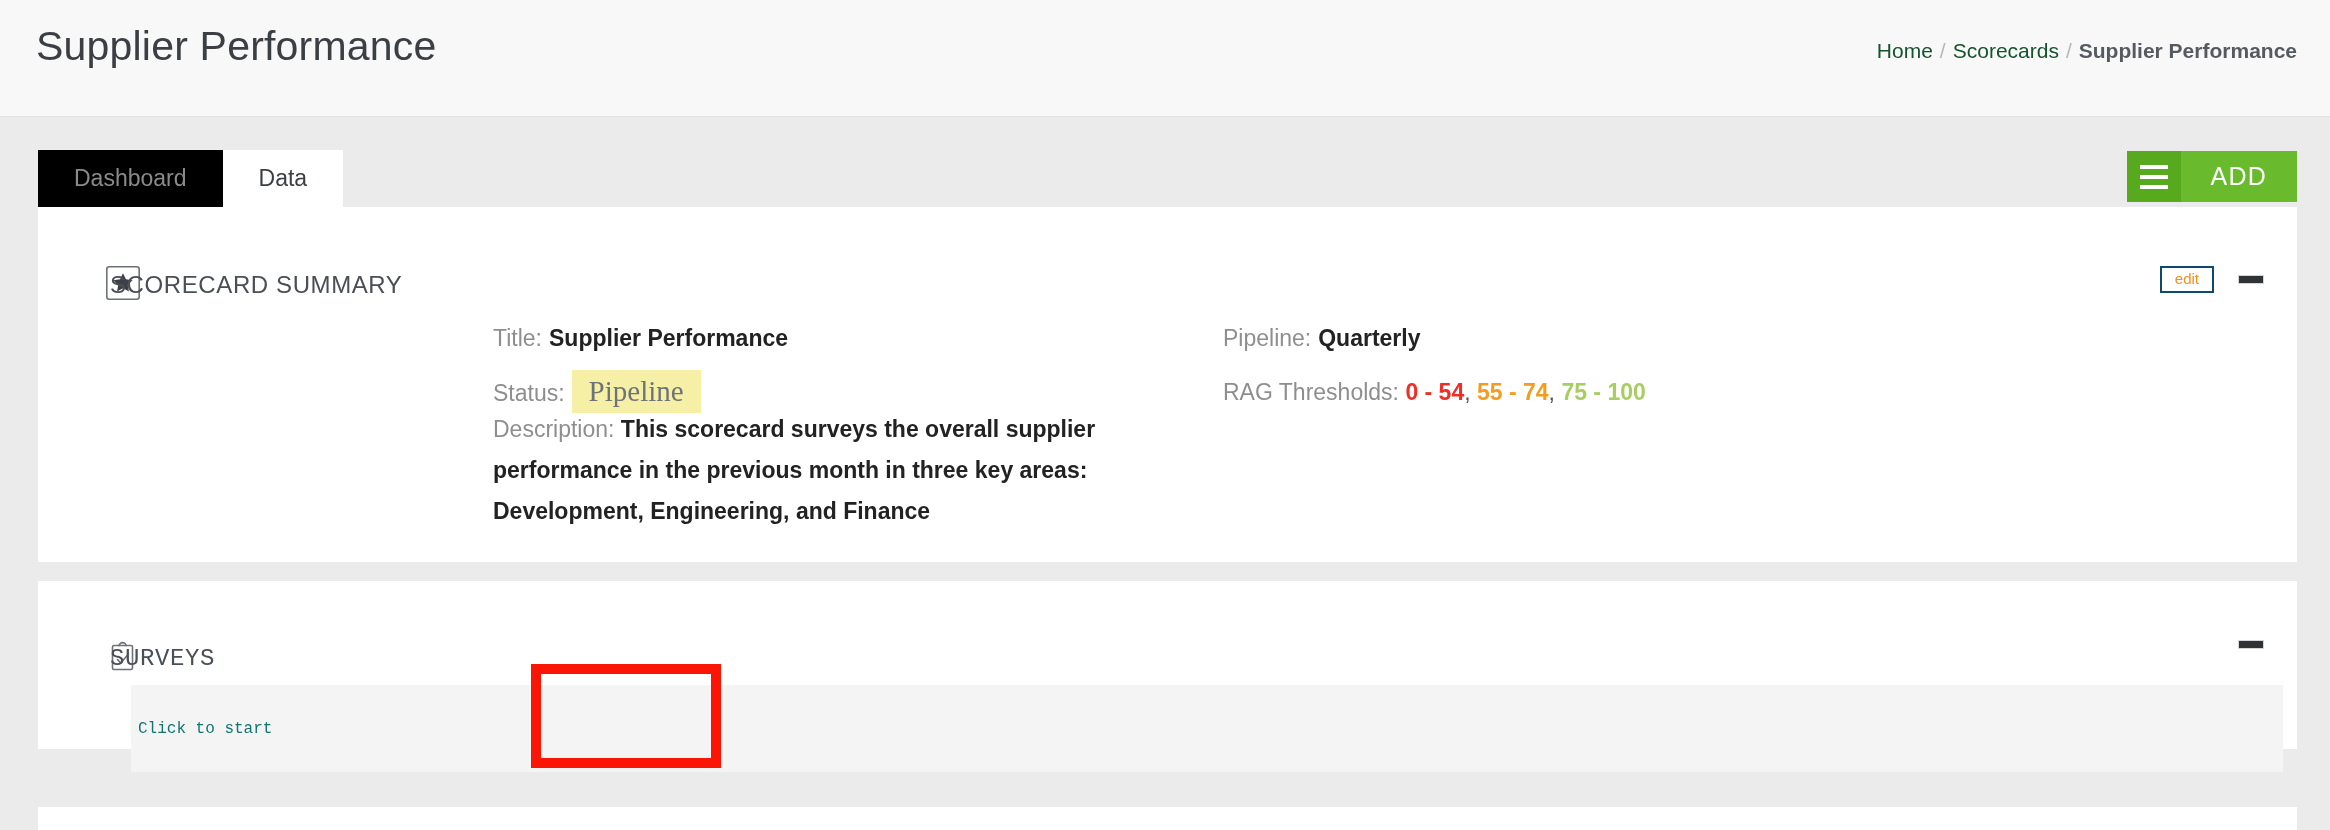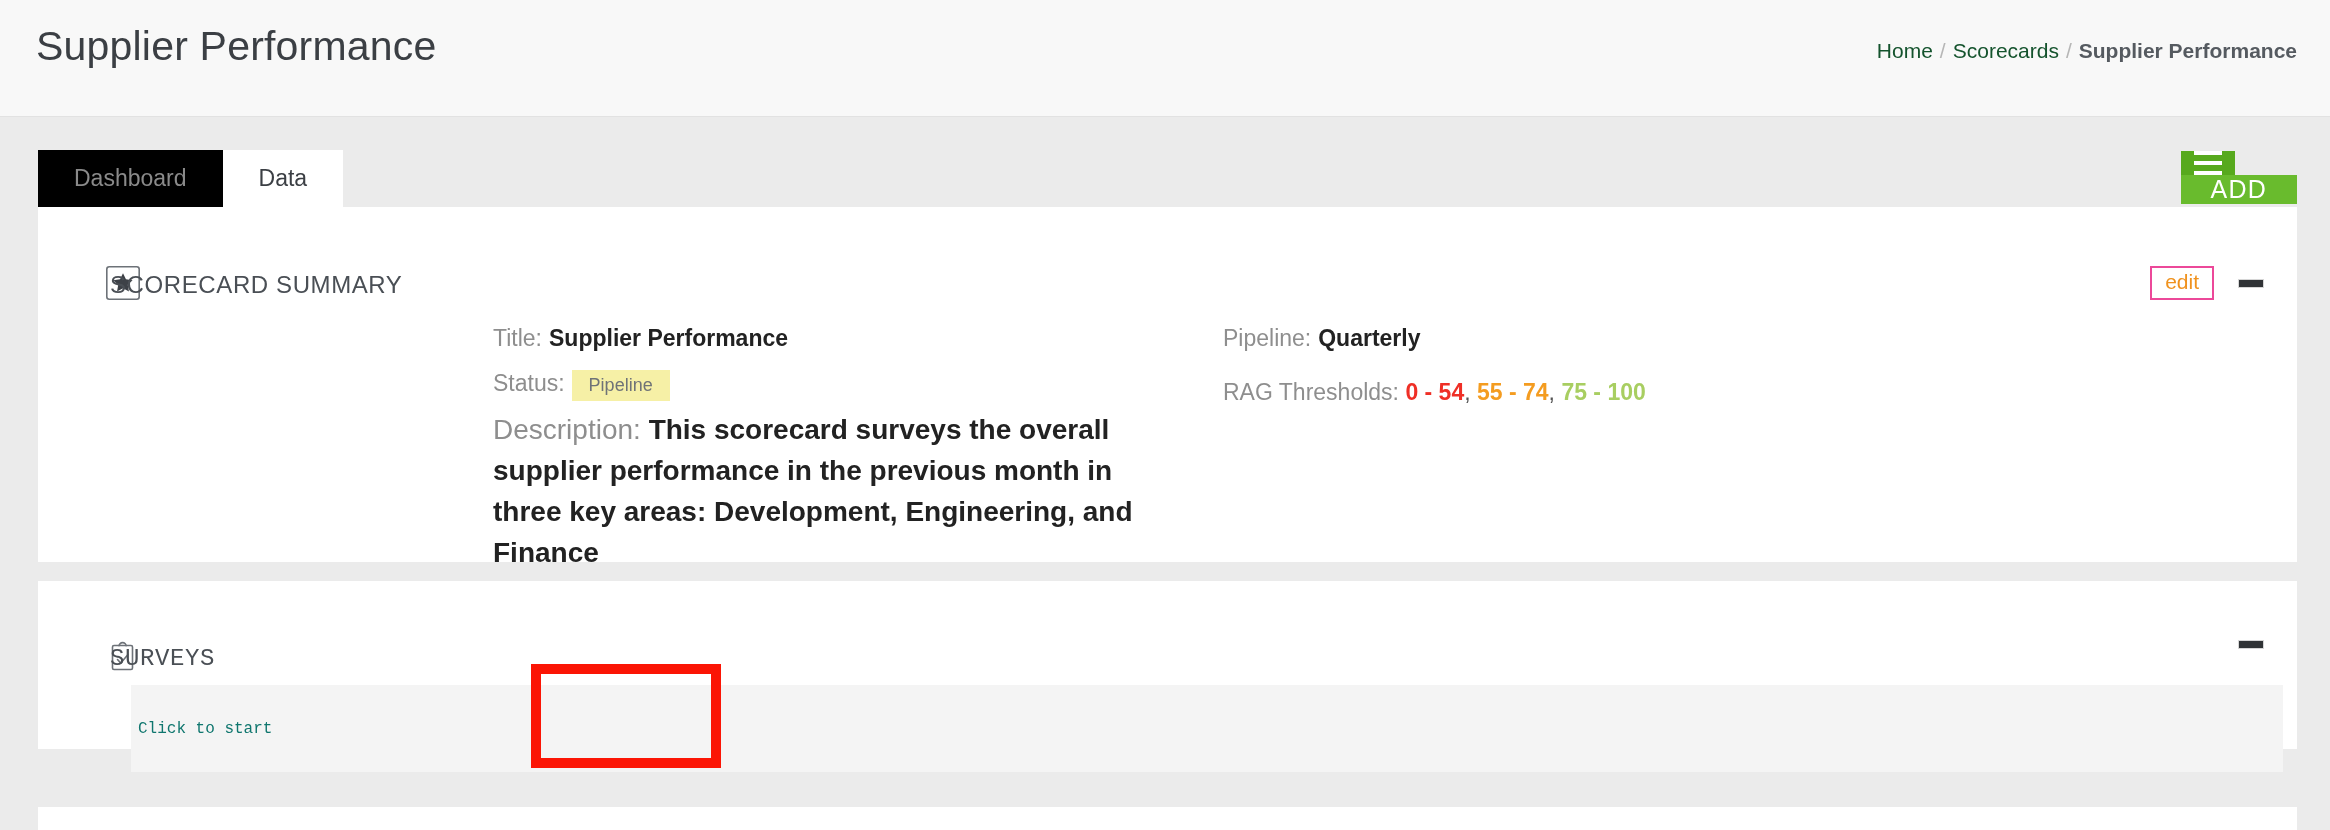--- a/index.html
+++ b/index.html
@@ -43,21 +43,20 @@
   }
   .tab.active {
     background: #ffffff; color: #3b3f44;
   }
 
   
   .add-button {
     position: absolute; right: 33px; top: 151px;
     height: 51px; display: flex; align-items: stretch;
     cursor: pointer;
-    flex-direction: column;
   }
   .add-burger {
     width: 54px; background: #57a91d;
     display: flex; flex-direction: column;
     align-items: center; justify-content: center; gap: 6px;
   }
   .add-burger i { display: block; width: 28px; height: 4px; background: #fff; }
   .add-label {
     background: #69bb2d; color: #fff;
     font-size: 25px; letter-spacing: 1.2px;
@@ -78,49 +77,49 @@
     position: absolute; left: 72px; top: 27px;
     font-size: 24px; color: #4a4f55; letter-spacing: 0.6px;
   }
   .card-icon {
     position: absolute; left: 68px; top: 22px;
     width: 34px; height: 34px;
   }
 
   .icon-btns { position: absolute; right: 33px; top: 22px; display: flex; align-items: center; gap: 24px; }
   .edit-btn {
-    border: 2px solid #ec4899; color: #f0921e;
-    font-size: 21px; padding: 2px 13px 4px; background: #fff;
+    border: 2px solid #0c4a6e; color: #f0921e;
+    font-size: 15px; padding: 2px 13px 4px; background: #fff;
     line-height: 1.15; cursor: pointer;
   }
   .collapse-btn {
     width: 26px; height: 9px; background: #303336; border: 1px solid #d6d6d6;
     cursor: pointer;
   }
 
   
   .summary-body { position: absolute; left: 0; top: 82px; width: 100%; }
   .field-row { position: absolute; font-size: 23px; white-space: nowrap; }
   .field-label { color: #8e8e8e; }
   .field-value { color: #222; font-weight: 700; margin-left: 7px; }
 
   .status-pill {
     display: inline-block; background: #f6f0a6; color: #6f7377;
-    padding: 5px 17px; margin-left: 7px; font-size: 18px;
+    padding: 5px 17px; margin-left: 7px; font-size: 29px; font-family: Liberation Serif, serif;
   }
 
   .rag { font-weight: 700; }
   .rag-red { color: #ef2f26; }
   .rag-amber { color: #f49c20; }
   .rag-green { color: #a8ce61; }
   .rag-comma { color: #555; font-weight: 400; }
 
   .desc-block {
     position: absolute; left: 455px; top: 120px;
-    width: 690px; font-size: 28px; line-height: 41px; color: #222;
+    width: 690px; font-size: 23px; line-height: 41px; color: #222;
   }
   .desc-block .field-label { font-weight: 400; }
   .desc-text { font-weight: 700; }
 
   
   .empty-box {
     position: absolute; left: 93px; top: 104px;
     width: 2152px; height: 87px;
     background: #f4f4f4;
     display: flex; align-items: center;

